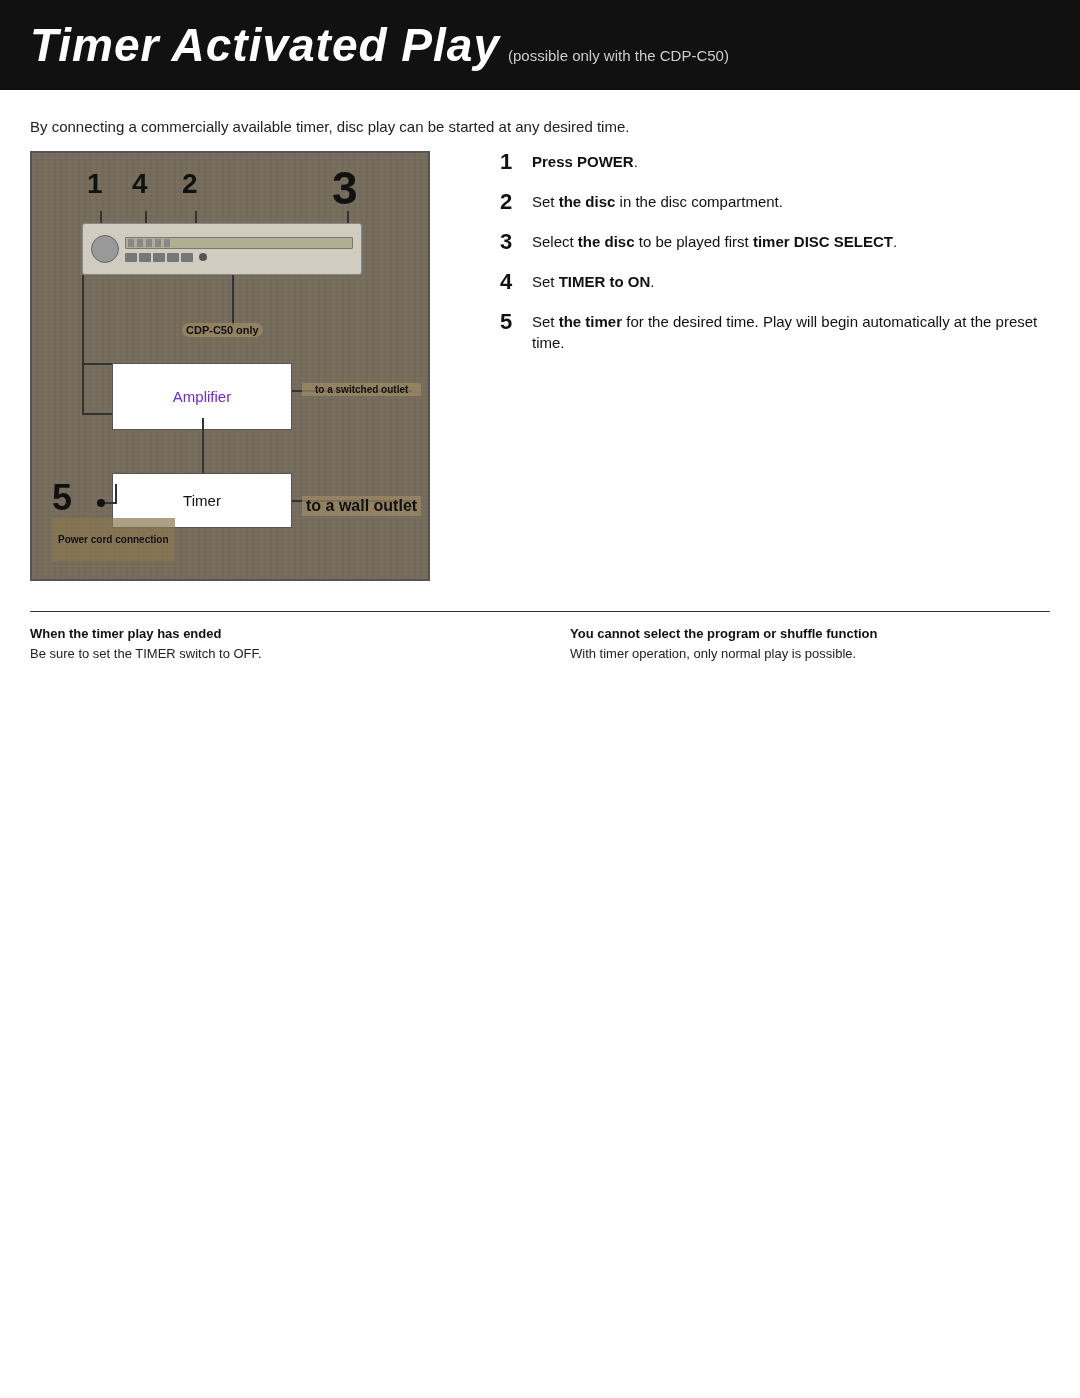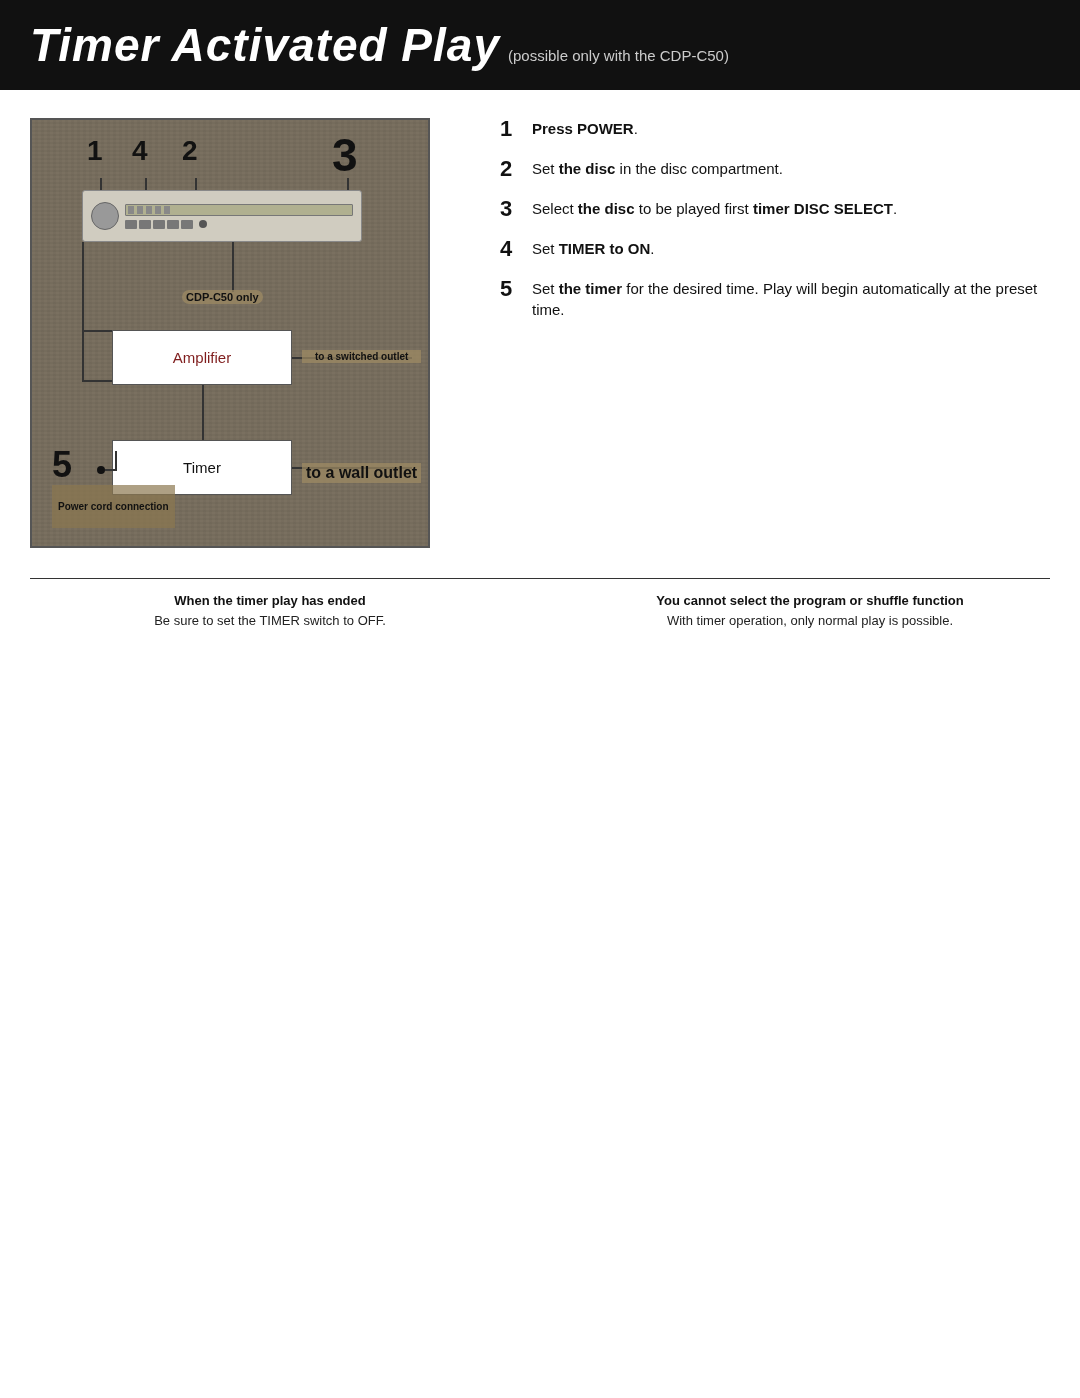--- a/index.html
+++ b/index.html
@@ -119,28 +119,28 @@
       color: #111;
       font-family: Arial, sans-serif;
     }
 
     
     .amp-box {
       position: absolute;
       top: 210px;
       left: 80px;
       width: 180px;
-      height: 55px;
+      height: 67px;
       background: white;
       border: 1.5px solid #555;
       display: flex;
       align-items: center;
       justify-content: center;
       font-size: 15px;
-      color: #7f1d1d;
+      color: #6d28d9;
     }
 
     
     .timer-box {
       position: absolute;
       top: 320px;
       left: 80px;
       width: 180px;
       height: 55px;
       background: white;
@@ -232,21 +232,20 @@
     
     .footer-divider {
       border: none;
       border-top: 1.5px solid #333;
       margin: 30px 0 14px 0;
     }
 
     .footer-cols {
       display: flex;
       gap: 0;
-      text-align: center;
     }
     .footer-left {
       flex: 1;
       padding-right: 30px;
     }
     .footer-right {
       flex: 1;
       padding-left: 30px;
     }
     .footer-heading {
@@ -285,20 +284,21 @@
 </head>
 <body>
 
 <div class="page-header">
   <span class="header-title-main">Timer Activated Play</span>
   <span class="header-title-sub">(possible only with the CDP-C50)</span>
 </div>
 
 <div class="page-body">
 
+  <p class="intro-text">By connecting a commercially available timer, disc play can be started at any desired time.</p>
 
   <div class="content-area">
 
     <div class="diagram-col">
       <div class="diagram-wrapper">
         <div class="diagram-inner">
 
           <span class="diag-num" style="top:15px; left:55px;">1</span>
           <span class="diag-num" style="top:15px; left:100px;">4</span>
           <span class="diag-num" style="top:15px; left:150px;">2</span>

